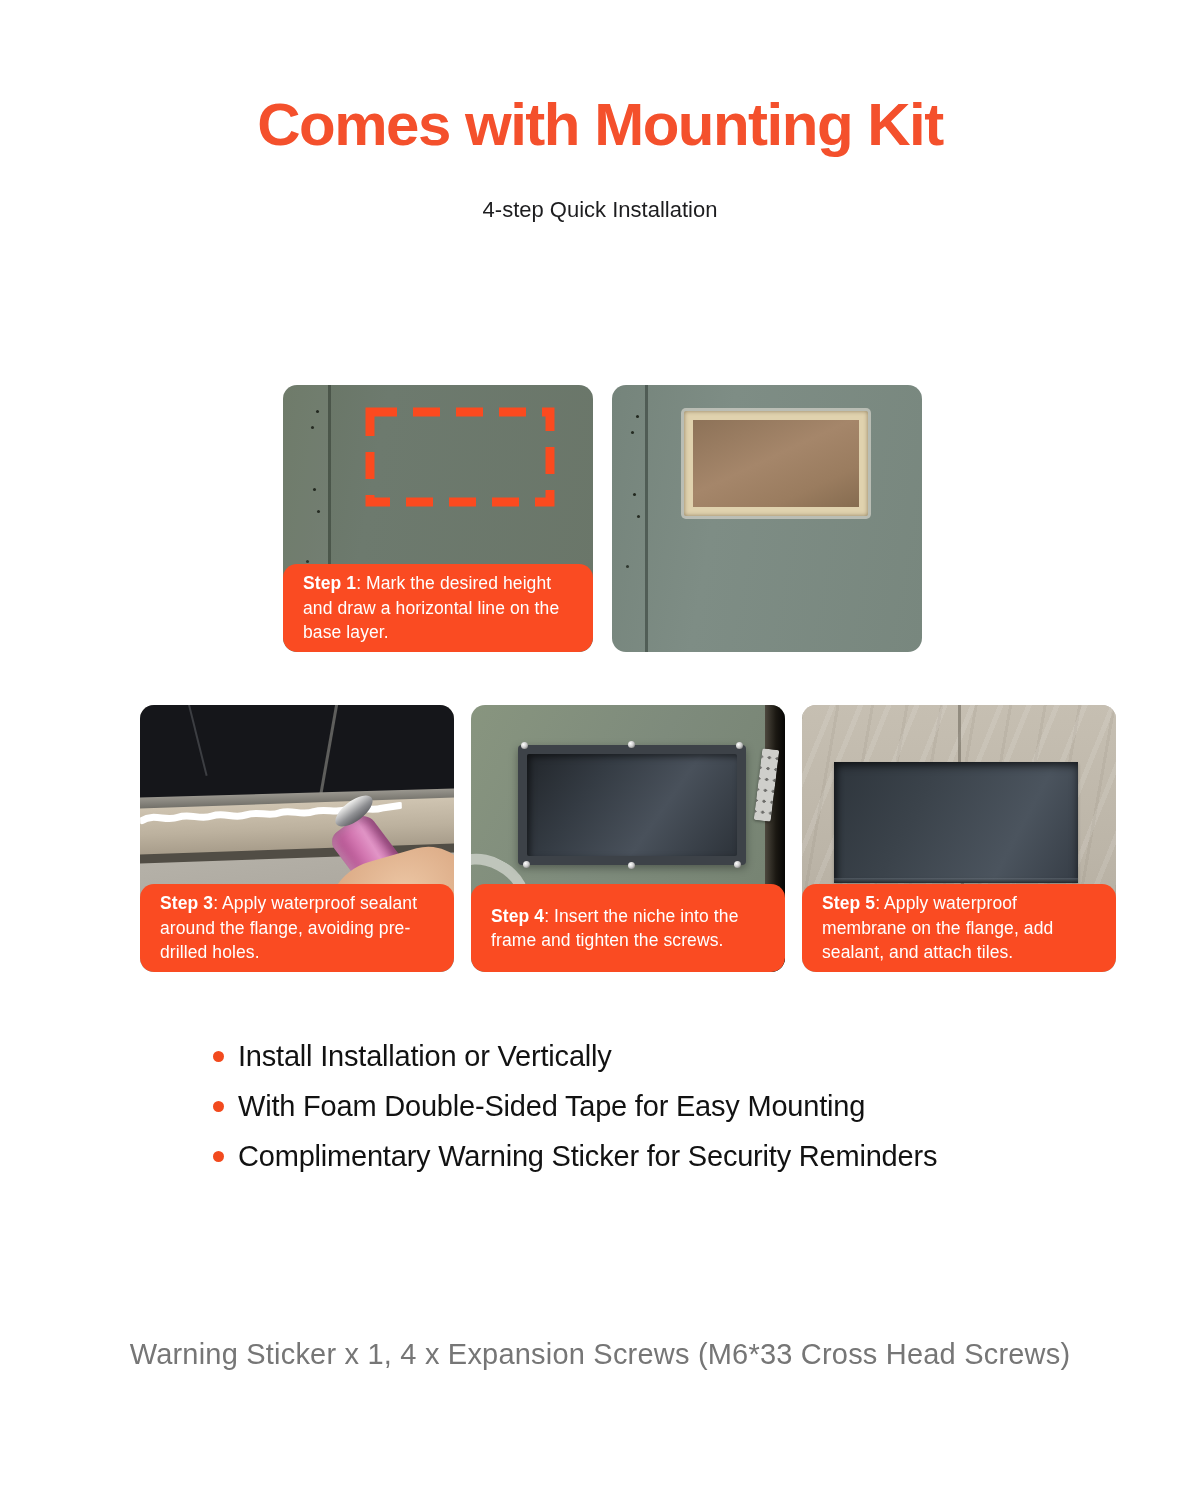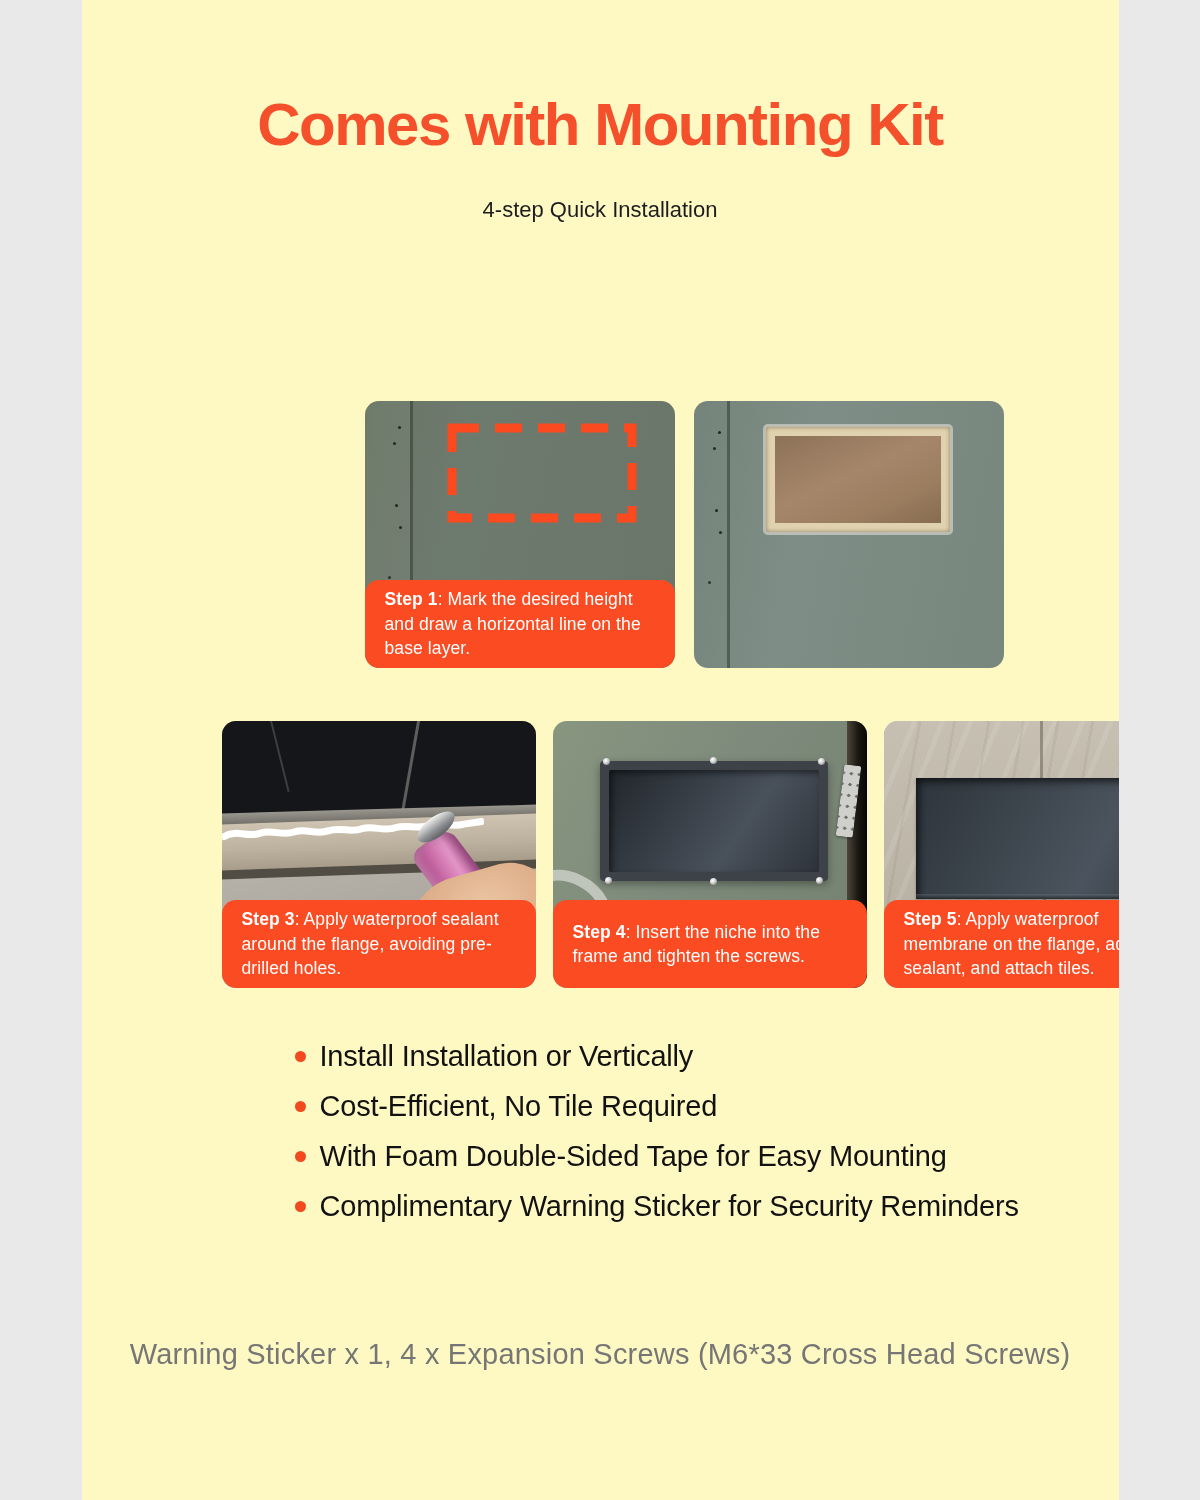--- a/index.html
+++ b/index.html
@@ -1,38 +1,38 @@
 <!DOCTYPE html>
 <html><head>
 <meta charset="utf-8">
 <style>
   * { margin:0; padding:0; box-sizing:border-box; }
   html,body { background:#e9e9e9; }
   .page {
-    position:relative; width:1037px; height:1500px;
-    background:#fef9c3; overflow:hidden; margin:0 auto;
+    position:relative; width:1200px; height:1500px;
+    background:#ffffff; overflow:hidden; margin:0 auto;
     font-family:"Liberation Sans", sans-serif;
   }
   
   .title {
     position:absolute; top:90px; left:0; width:100%;
     text-align:center; font-size:60px; font-weight:bold;
     letter-spacing:-1.5px; color:#f4502c;
   }
   .subtitle {
     position:absolute; top:197px; left:0; width:100%;
     text-align:center; font-size:22px; color:#1d1d1f; letter-spacing:0;
   }
   .section-heading {
     position:absolute; top:281px; left:0; width:100%;
     text-align:center; font-size:41px; font-weight:bold;
     letter-spacing:-0.5px; color:#f4502c;
   }
   
-  .row { position:absolute; display:flex;margin-top:16px; }
+  .row { position:absolute; display:flex; }
   .row1 { top:385px; left:283px; gap:19px; }
   .row2 { top:705px; left:112px; gap:17px;padding-left:28px; }
   .card {
     position:relative; width:310px; height:267px;
     border-radius:14px; overflow:hidden; flex:none;
   }
   .row2 .card { width:314px; }
   .photo { position:absolute; inset:0; }
   .caption {
     position:absolute; left:0; right:0; bottom:0; height:88px;
@@ -271,24 +271,20 @@
 
   </div>
 
   <ul class="features">
     <li class="feature">
       <span class="dot"></span>
       <span>Install Installation or Vertically</span>
     </li>
     <li class="feature">
       <span class="dot"></span>
-      <span>Cost-Efficient, No Tile Required</span>
-    </li>
-    <li class="feature">
-      <span class="dot"></span>
       <span>With Foam Double-Sided Tape for Easy Mounting</span>
     </li>
     <li class="feature">
       <span class="dot"></span>
       <span>Complimentary Warning Sticker for Security Reminders</span>
     </li>
   </ul>
 
   <div class="footer">
     <div>Warning Sticker x 1, 4 x Expansion Screws (M6*33 Cross Head Screws)</div>

